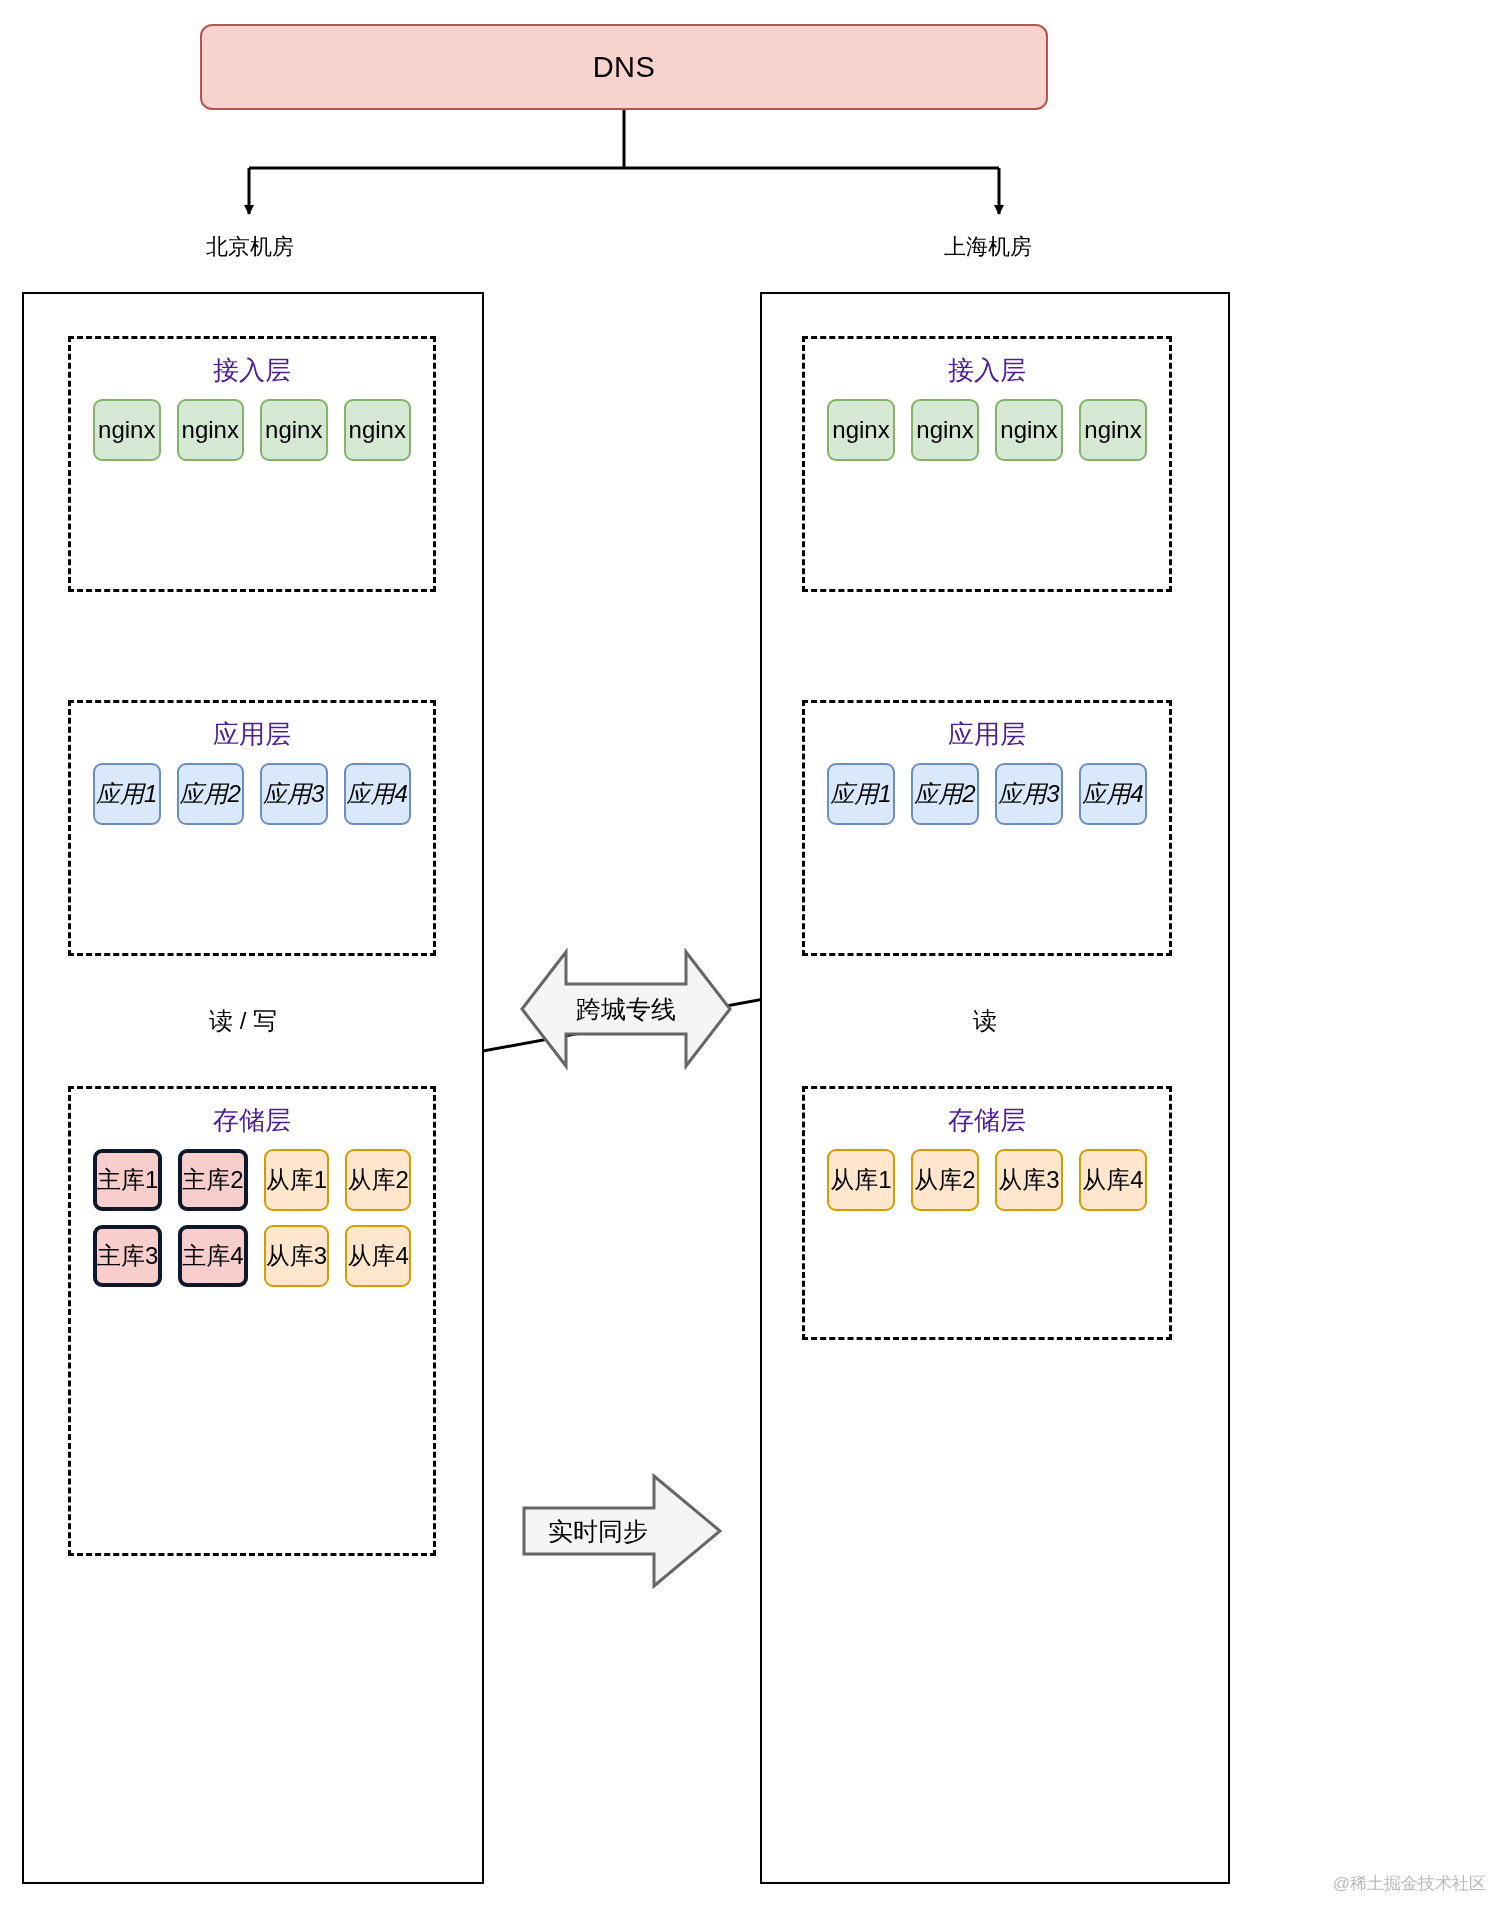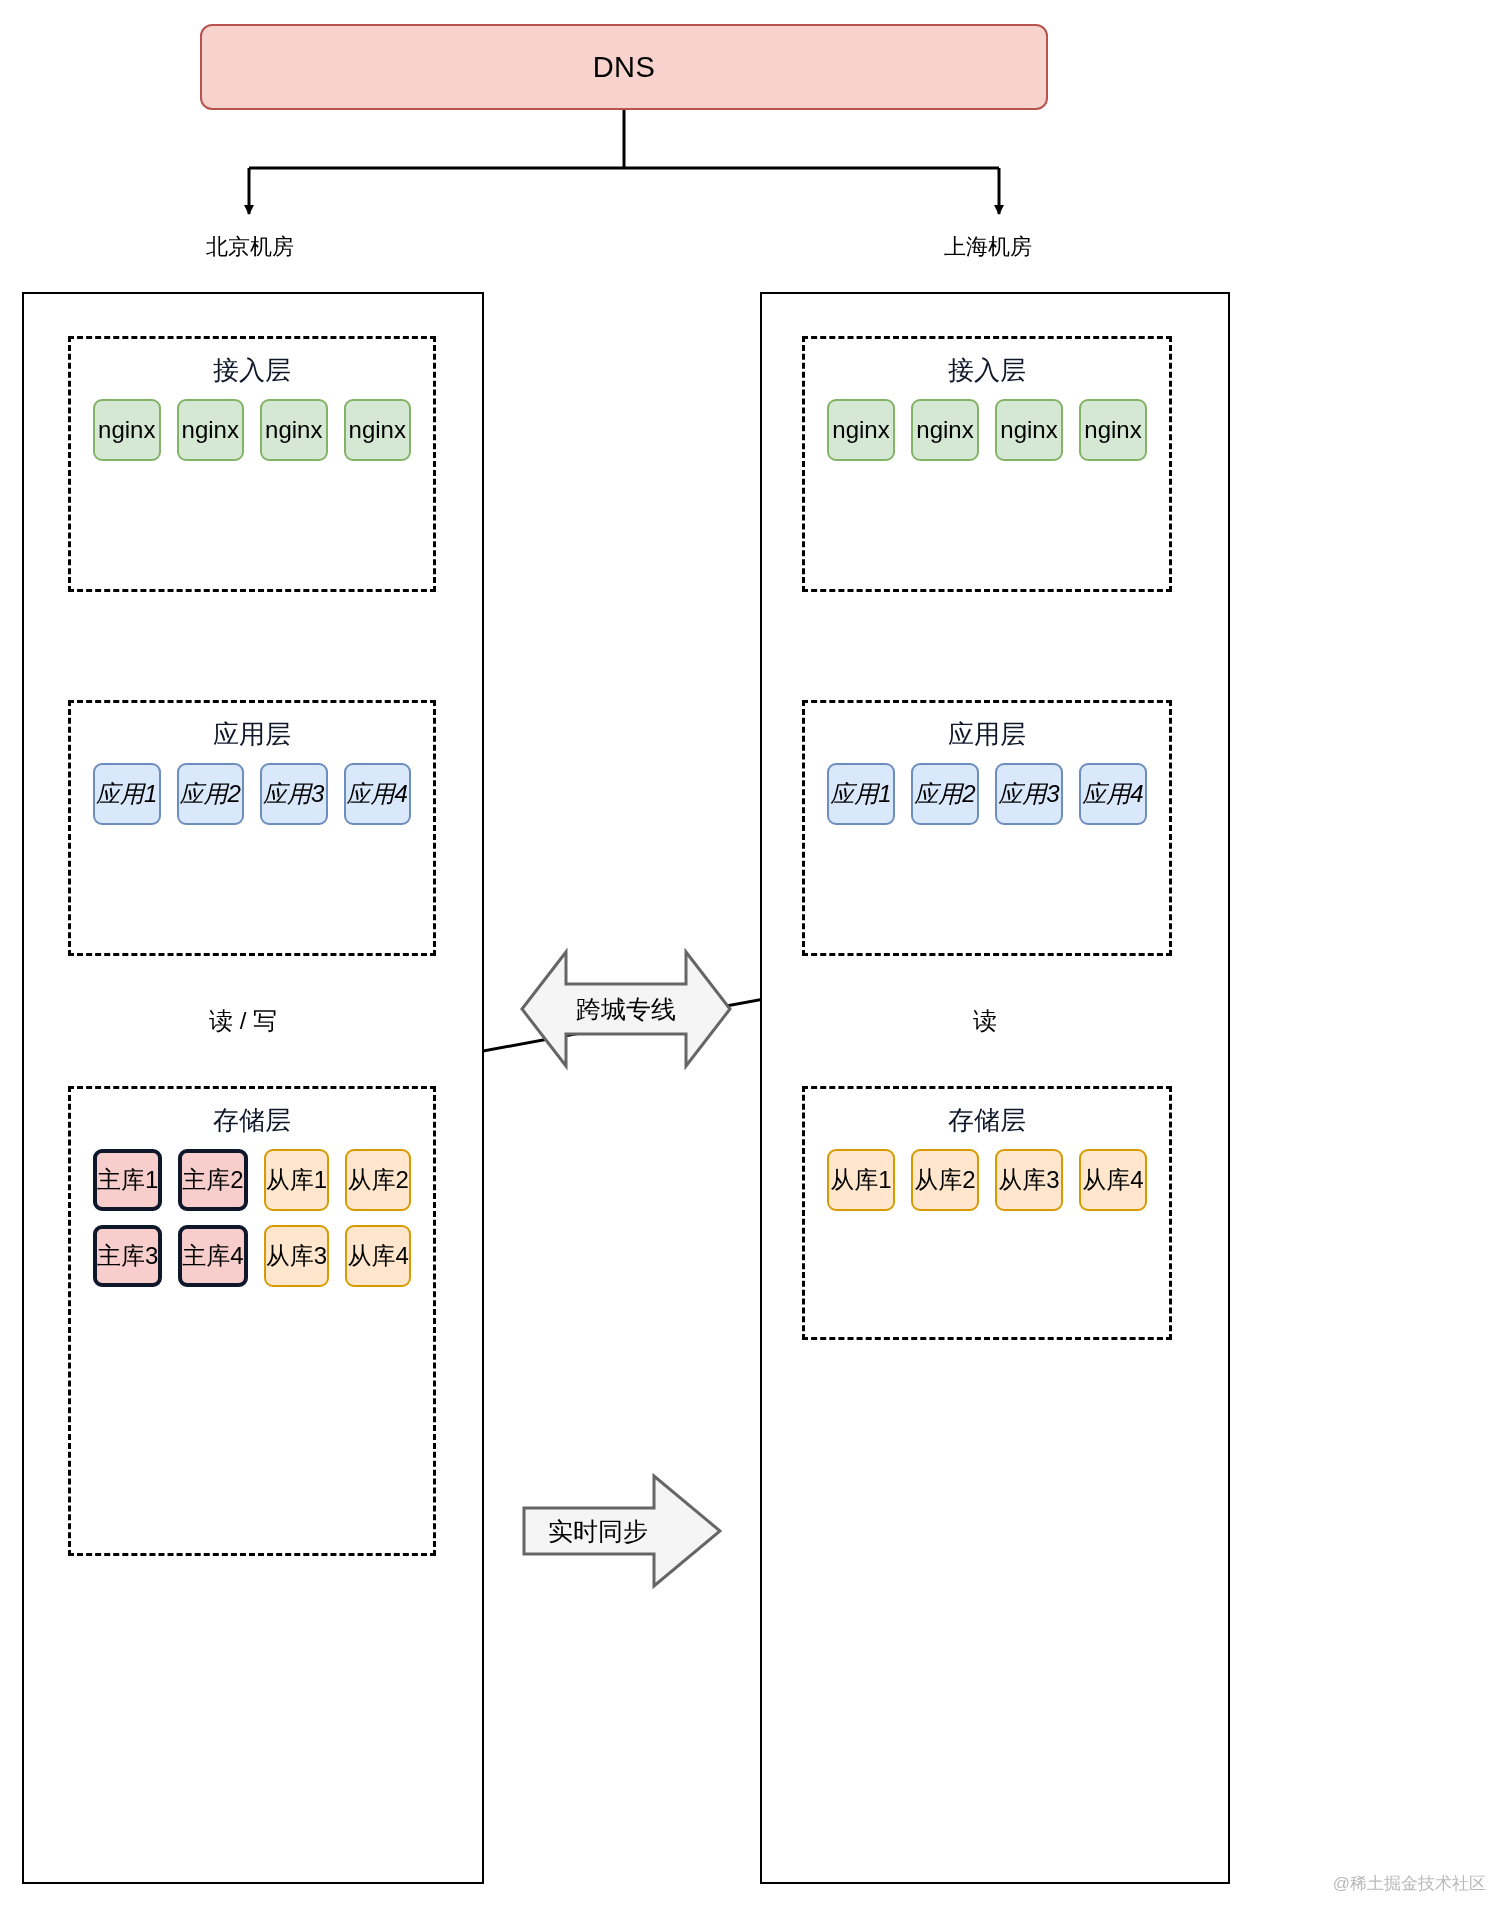--- a/index.html
+++ b/index.html
@@ -73,21 +73,21 @@
     border: 3px dashed #000000;
     background: transparent;
   }
   .layer-title {
     position: absolute;
     left: 0;
     top: 14px;
     width: 100%;
     text-align: center;
     font-size: 26px;
-    color: #0f172a;
+    color: #4c1d95;
     white-space: nowrap;
     font-family: Liberation Mono, monospace;
   }
   .layer-grid {
     position: absolute;
     left: 22px;
     right: 22px;
     top: 60px;
     display: grid;
     grid-template-columns: 1fr 1fr 1fr 1fr;

